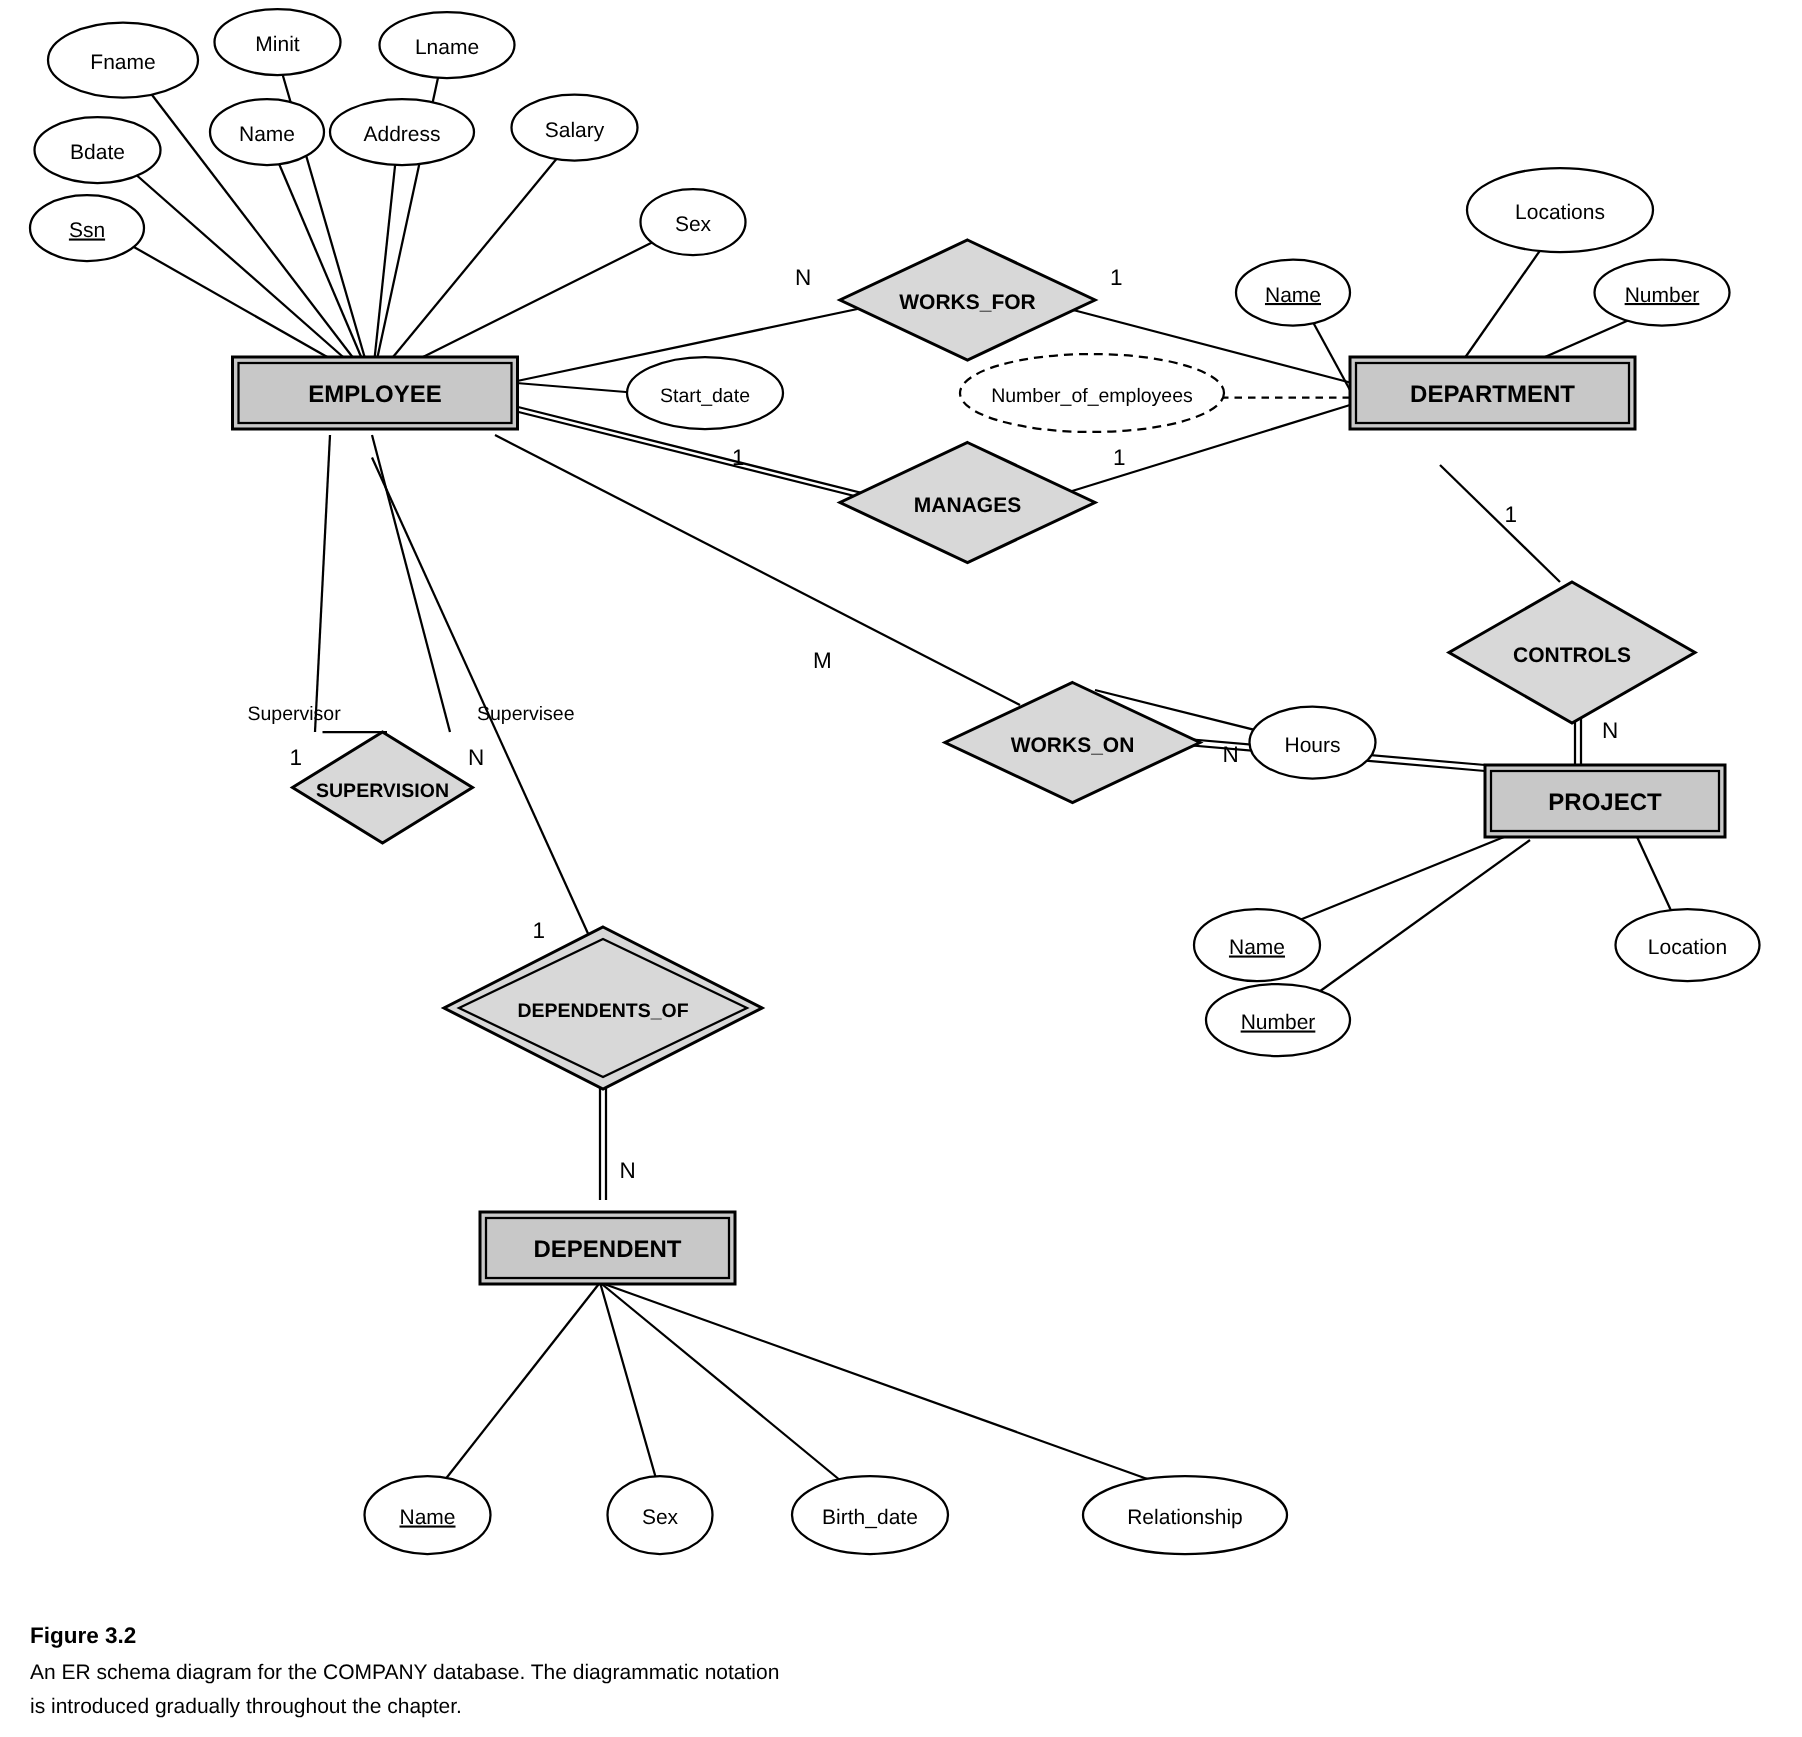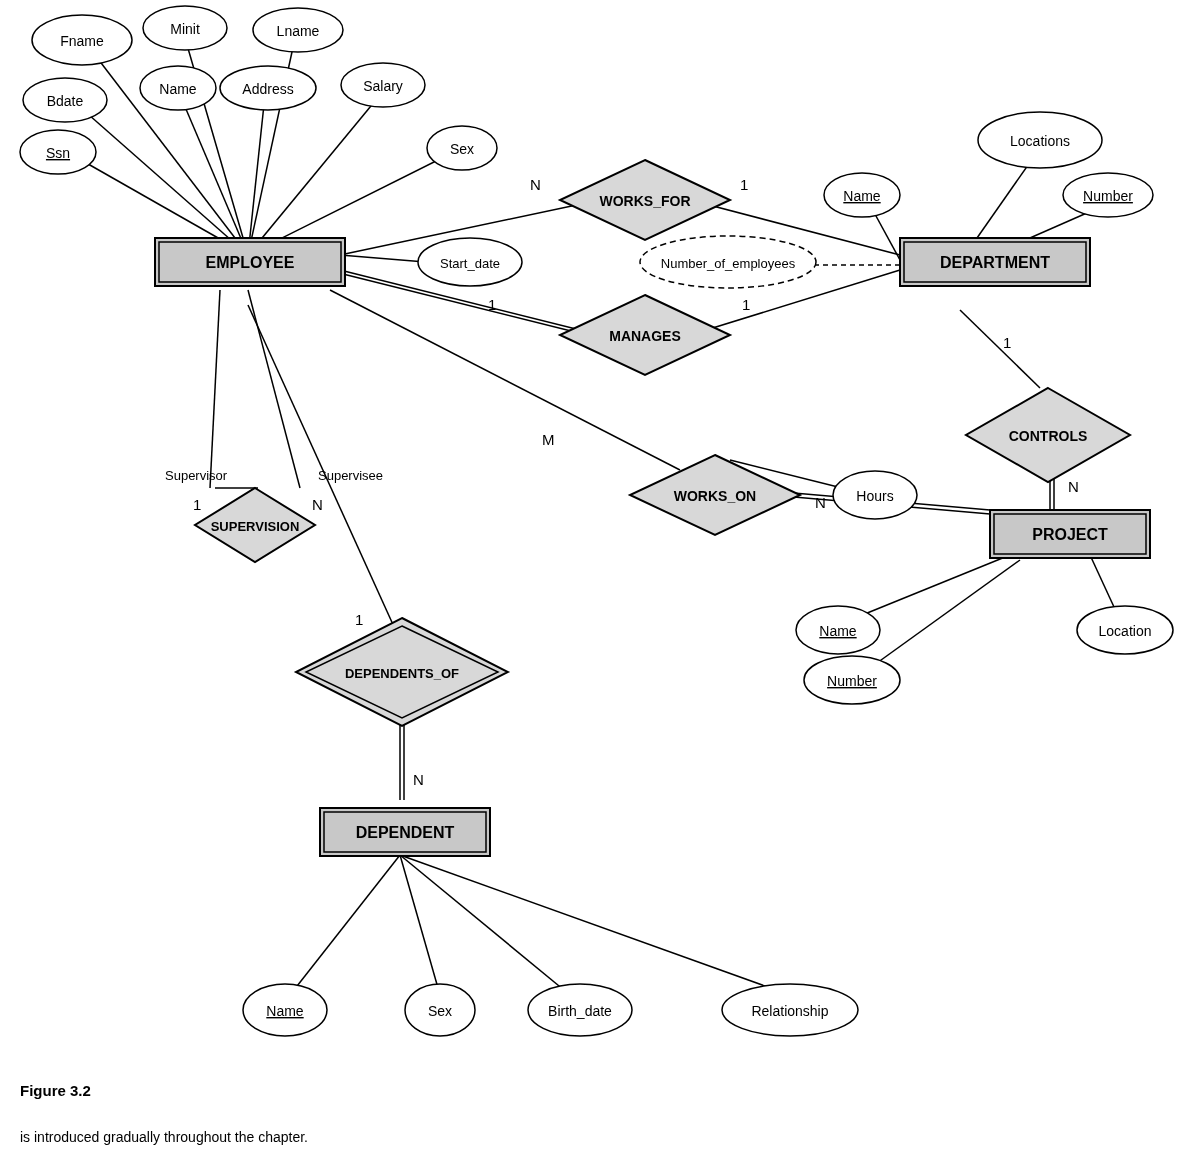--- a/index.html
+++ b/index.html
@@ -235,15 +235,15 @@
     <text x="312" y="510" font-family="Arial" font-size="15">N</text>
 
     <text x="355" y="625" font-family="Arial" font-size="15">1</text>
     <text x="413" y="785" font-family="Arial" font-size="15">N</text>
 
   </svg>
 </div>
 
 <div class="caption">
   <span class="caption-title">Figure 3.2</span><br>
-  <br>
+  <span>An ER schema diagram for the COMPANY database. The diagrammatic notation</span><br>
   <span>is introduced gradually throughout the chapter.</span>
 </div>
 
 </body></html>

